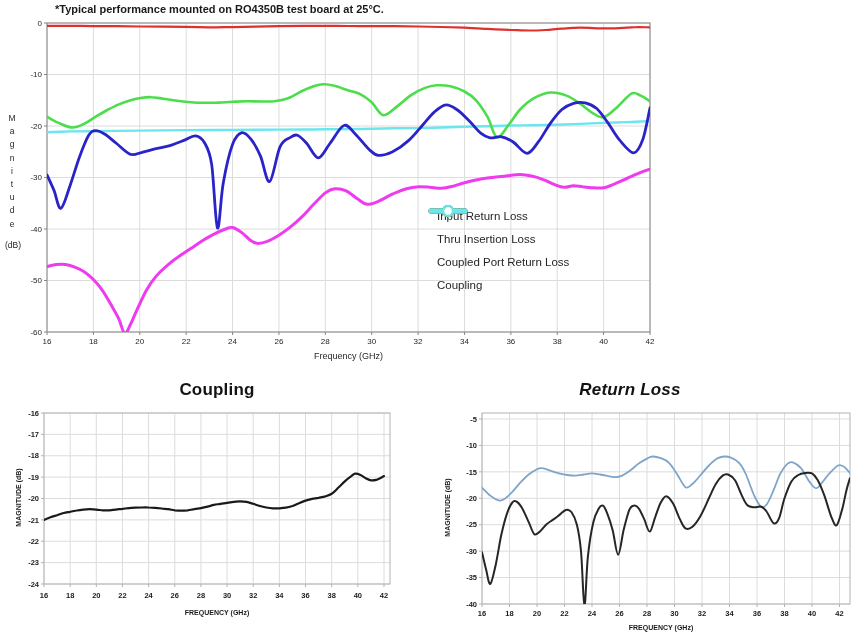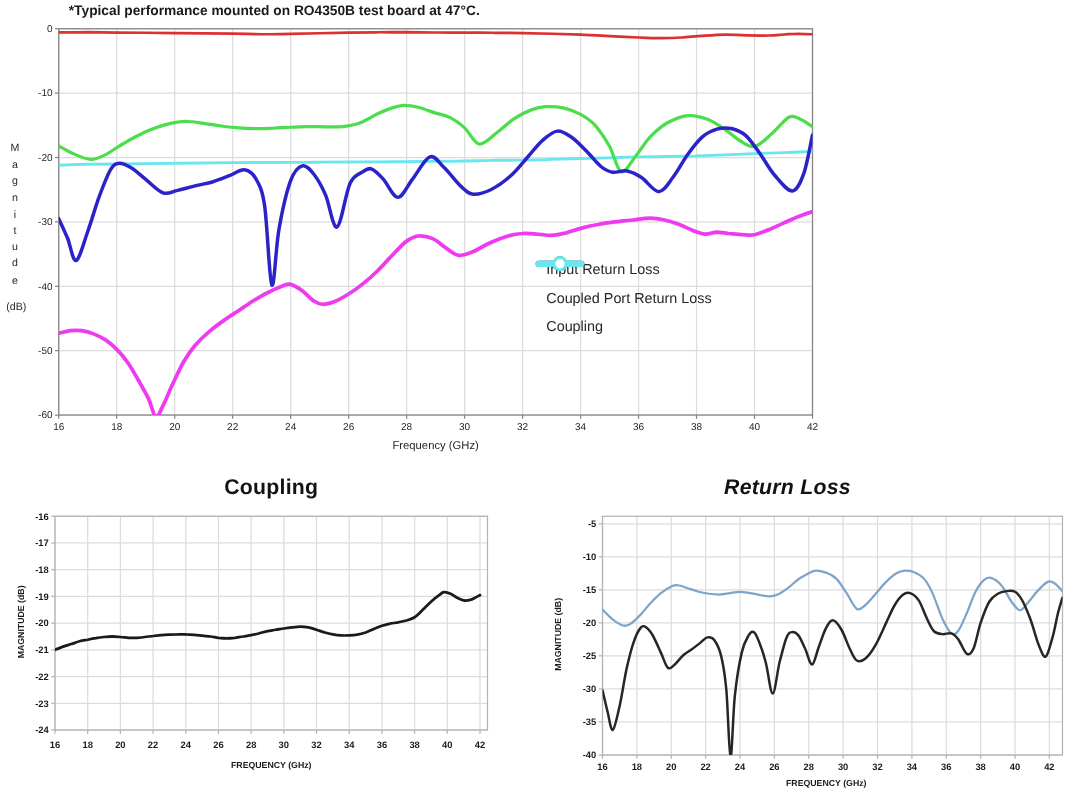--- a/index.html
+++ b/index.html
@@ -113,39 +113,46 @@
           <line x1="44" y1="177.5" x2="47" y2="177.5" stroke="#858585" stroke-width="1"></line>
           <text x="42" y="180.2" text-anchor="end" font-size="8" font-family="&quot;Liberation Sans&quot;,sans-serif" font-weight="400" fill="#262626">-30</text>
           <line x1="44" y1="229" x2="47" y2="229" stroke="#858585" stroke-width="1"></line>
           <text x="42" y="231.7" text-anchor="end" font-size="8" font-family="&quot;Liberation Sans&quot;,sans-serif" font-weight="400" fill="#262626">-40</text>
           <line x1="44" y1="280.5" x2="47" y2="280.5" stroke="#858585" stroke-width="1"></line>
           <text x="42" y="283.2" text-anchor="end" font-size="8" font-family="&quot;Liberation Sans&quot;,sans-serif" font-weight="400" fill="#262626">-50</text>
           <line x1="44" y1="332" x2="47" y2="332" stroke="#858585" stroke-width="1"></line>
           <text x="42" y="334.7" text-anchor="end" font-size="8" font-family="&quot;Liberation Sans&quot;,sans-serif" font-weight="400" fill="#262626">-60</text>
         </g>
       </svg>
-    <div class="note">*Typical performance mounted on RO4350B test board at 47°C.</div>
+    <div class="note">*Typical performance mounted on RO4350B test board at 25°C.</div>
     <div class="ov-ylabel" id="ov-ylabel">M
 a
 g
 n
 i
 t
 u
 d
 e</div>
     <div class="ov-ylabel-unit">(dB)</div>
     <div class="ov-xlabel">Frequency (GHz)</div>
     <div class="legend" id="ov-legend">
         <div class="legend-row">
           <svg width="40" height="14">
             <line x1="3" y1="7" x2="37" y2="7" stroke="#2a23c8" stroke-width="5" stroke-linecap="round"></line>
             <circle cx="20" cy="7" r="4.8" fill="#ffffff" stroke="#2a23c8" stroke-width="2.2"></circle>
           </svg>
           <span class="legend-label">Input Return Loss</span>
+        </div>
+        <div class="legend-row">
+          <svg width="40" height="14">
+            <line x1="3" y1="7" x2="37" y2="7" stroke="#df3030" stroke-width="5" stroke-linecap="round"></line>
+            <circle cx="20" cy="7" r="4.8" fill="#ffffff" stroke="#df3030" stroke-width="2.2"></circle>
+          </svg>
+          <span class="legend-label">Thru Insertion Loss</span>
         </div>
         <div class="legend-row">
           <svg width="40" height="14">
             <line x1="3" y1="7" x2="37" y2="7" stroke="#4cdd4c" stroke-width="5" stroke-linecap="round"></line>
             <circle cx="20" cy="7" r="4.8" fill="#ffffff" stroke="#4cdd4c" stroke-width="2.2"></circle>
           </svg>
           <span class="legend-label">Coupled Port Return Loss</span>
         </div>
         <div class="legend-row">
           <svg width="40" height="14">

